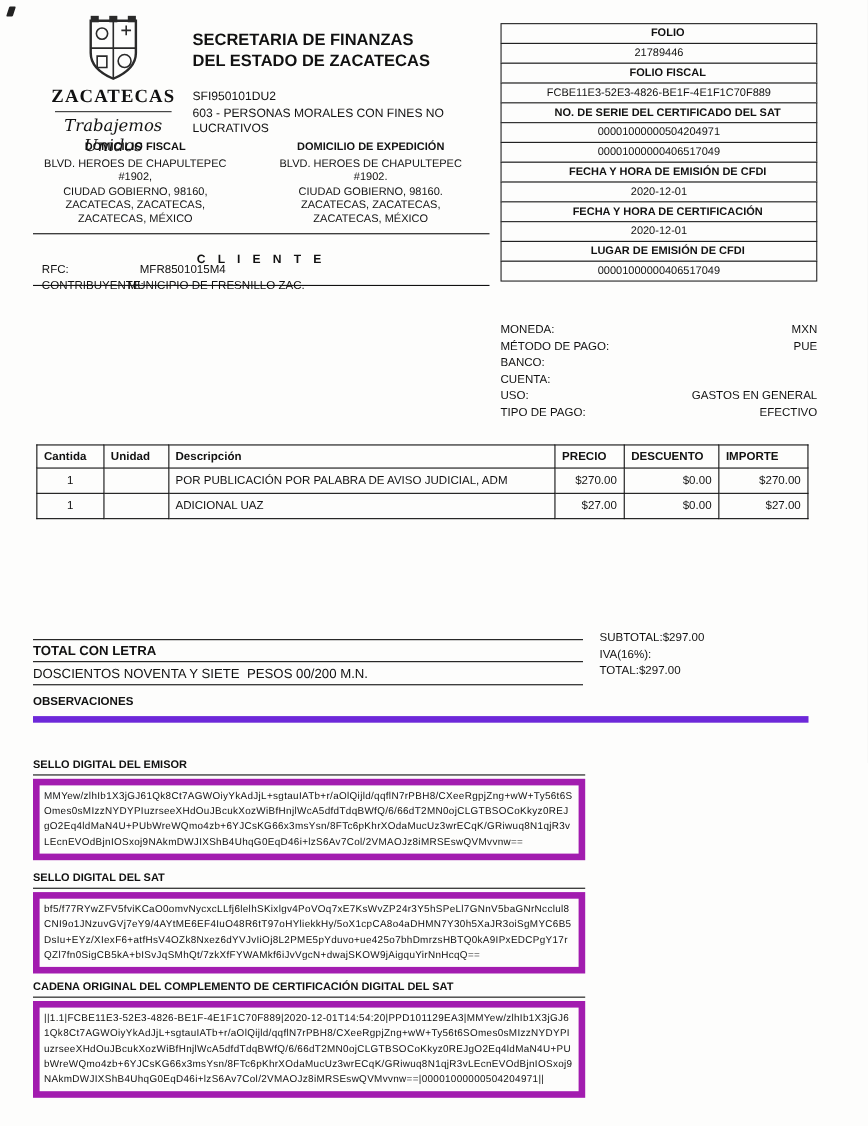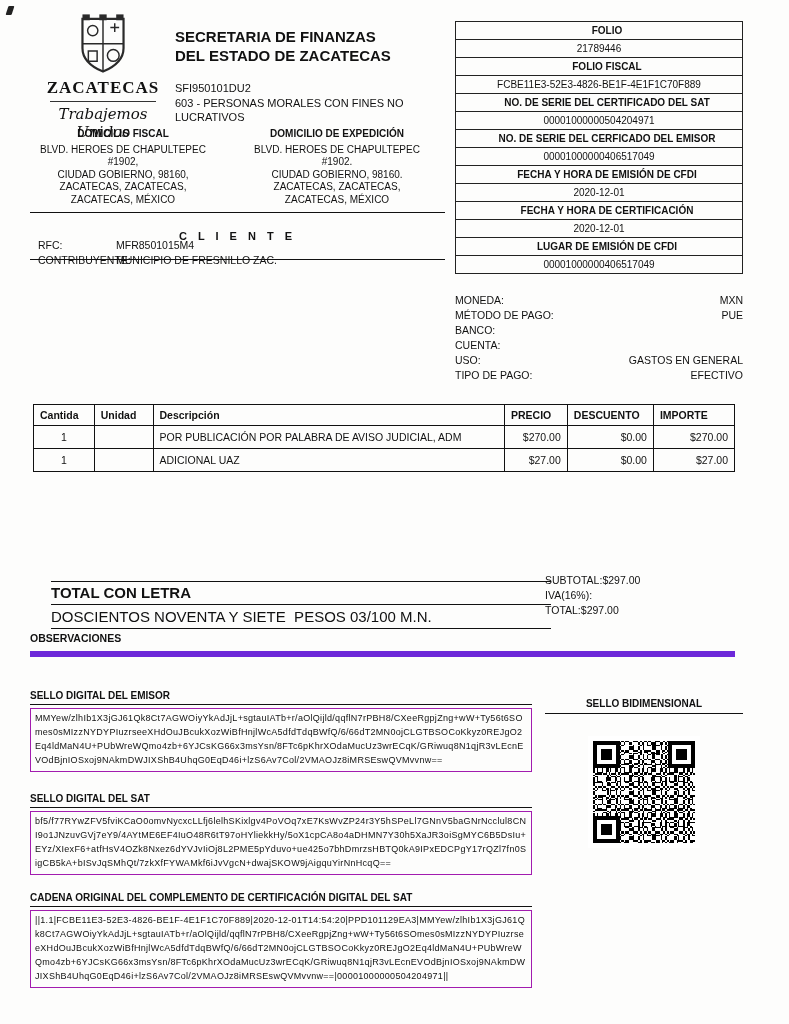--- a/index.html
+++ b/index.html
@@ -39,59 +39,59 @@
   .dom-exped { left:228px; width:218px; }
   .dom-title { font-weight:bold; margin-bottom:3px; }
 
   
   .cliente-bar { position:absolute; left:30px; top:212px; width:415px;
     border-top:1px solid #111; border-bottom:1px solid #111;
     text-align:center; font-size:11px; font-weight:bold; letter-spacing:4px;
     padding:17px 0; }
   .kv-row { position:absolute; left:38px; display:flex; font-size:10.5px; }
   .kv-row .k { width:78px; flex:none; }
-  .kv-rfc { top:239px; }
+  .kv-rfc { top:239px;gap:11px; }
   .kv-cont { top:254px; }
 
   
   .payment { position:absolute; left:455px; top:292px; width:288px; font-size:10.5px; }
   .pay-row { display:flex; justify-content:space-between; padding:1.5px 0; }
 
   
   table.items { position:absolute; left:33px; top:404px; width:702px;
     border-collapse:collapse; font-size:10.5px; }
   table.items th, table.items td { border:1px solid #111; padding:4px 6px; }
   table.items th { font-weight:bold; text-align:left; }
   table.items td { padding:5px 6px; }
   .c-right { text-align:right; }
   .c-center { text-align:center; }
 
   
   .totals { position:absolute; left:545px; top:572px; width:190px; font-size:10.5px; }
   .tot-row { display:flex; justify-content:flex-start; padding:1.5px 0; }
 
   
-  .letra { position:absolute; left:30px; top:581px; width:500px; font-size:15px;margin-left:21px; }
+  .letra { position:absolute; left:30px; top:581px; width:500px; font-size:12px; }
   .letra-label { border-top:1px solid #111; border-bottom:1px solid #111;
     font-weight:bold; padding:2px 0 3px; }
   .letra-value { padding:3px 0; border-bottom:1px solid #111; white-space:pre-wrap; }
 
   
   .obs { position:absolute; left:30px; top:632px; width:705px;
     font-size:10.5px; font-weight:bold; border-bottom:6px solid #6d28d9;
     padding-bottom:7px; }
 
   
   .sello { position:absolute; left:30px; width:502px; }
   .sello-emisor { top:690px; }
   .sello-sat { top:793px; }
   .cadena { top:892px; }
   .sello-label { font-weight:bold; font-size:10px; padding-bottom:3px;
     border-bottom:1px solid #111; }
-  .sello-text { border:1px solid #a21caf; margin-top:3px; padding:3px 4px;
+  .sello-text { border:6px solid #a21caf; margin-top:3px; padding:3px 4px;
     font-size:9px; line-height:1.55; letter-spacing:0.3px;
     word-break:break-all; }
 
   
   .bidi { position:absolute; left:545px; top:698px; width:198px; text-align:center; }
   .bidi-label { font-weight:bold; font-size:10px; padding-bottom:4px;
     border-bottom:1px solid #111; }
   .qr { position:relative; width:112px; height:112px; margin:22px auto 0;
     background:#fff; }
   .qr-modules { position:absolute; inset:5px;
@@ -145,21 +145,20 @@
     <div class="org-regimen">603 - PERSONAS MORALES CON FINES NO LUCRATIVOS</div>
   </div>
 
   <div class="folio-col">
     <div class="fbox flabel">FOLIO</div>
     <div class="fbox">21789446</div>
     <div class="fbox flabel">FOLIO FISCAL</div>
     <div class="fbox">FCBE11E3-52E3-4826-BE1F-4E1F1C70F889</div>
     <div class="fbox flabel">NO. DE SERIE DEL CERTIFICADO DEL SAT</div>
     <div class="fbox">00001000000504204971</div>
-    <div class="fbox flabel">NO. DE SERIE DEL CERFICADO DEL EMISOR</div>
     <div class="fbox">00001000000406517049</div>
     <div class="fbox flabel">FECHA Y HORA DE EMISIÓN DE CFDI</div>
     <div class="fbox">2020-12-01</div>
     <div class="fbox flabel">FECHA Y HORA DE CERTIFICACIÓN</div>
     <div class="fbox">2020-12-01</div>
     <div class="fbox flabel">LUGAR DE EMISIÓN DE CFDI</div>
     <div class="fbox">00001000000406517049</div>
   </div>
 
   <div class="dom dom-fiscal">
@@ -265,39 +264,30 @@
       <span></span>
     </div>
     <div class="tot-row">
       <span>TOTAL:</span>
       <span>$297.00</span>
     </div>
   </div>
 
   <div class="letra">
     <div class="letra-label">TOTAL CON LETRA</div>
-    <div class="letra-value">DOSCIENTOS NOVENTA Y SIETE  PESOS 03/100 M.N.</div>
+    <div class="letra-value">DOSCIENTOS NOVENTA Y SIETE  PESOS 00/200 M.N.</div>
   </div>
 
   <div class="obs">OBSERVACIONES</div>
 
   <div class="sello sello-emisor">
     <div class="sello-label">SELLO DIGITAL DEL EMISOR</div>
     <div class="sello-text">MMYew/zlhIb1X3jGJ61Qk8Ct7AGWOiyYkAdJjL+sgtauIATb+r/aOlQijld/qqflN7rPBH8/CXeeRgpjZng+wW+Ty56t6SOmes0sMIzzNYDYPIuzrseeXHdOuJBcukXozWiBfHnjlWcA5dfdTdqBWfQ/6/66dT2MN0ojCLGTBSOCoKkyz0REJgO2Eq4ldMaN4U+PUbWreWQmo4zb+6YJCsKG66x3msYsn/8FTc6pKhrXOdaMucUz3wrECqK/GRiwuq8N1qjR3vLEcnEVOdBjnIOSxoj9NAkmDWJIXShB4UhqG0EqD46i+lzS6Av7Col/2VMAOJz8iMRSEswQVMvvnw==</div>
   </div>
 
-  <div class="bidi">
-    <div class="bidi-label">SELLO BIDIMENSIONAL</div>
-    <div class="qr">
-      <div class="qr-modules"></div>
-      <div class="qr-finder qr-tl"></div>
-      <div class="qr-finder qr-tr"></div>
-      <div class="qr-finder qr-bl"></div>
-    </div>
-  </div>
 
   <div class="sello sello-sat">
     <div class="sello-label">SELLO DIGITAL DEL SAT</div>
     <div class="sello-text">bf5/f77RYwZFV5fviKCaO0omvNycxcLLfj6lelhSKixlgv4PoVOq7xE7KsWvZP24r3Y5hSPeLl7GNnV5baGNrNcclul8CNI9o1JNzuvGVj7eY9/4AYtME6EF4IuO48R6tT97oHYliekkHy/5oX1cpCA8o4aDHMN7Y30h5XaJR3oiSgMYC6B5DsIu+EYz/XIexF6+atfHsV4OZk8Nxez6dYVJvIiOj8L2PME5pYduvo+ue425o7bhDmrzsHBTQ0kA9IPxEDCPgY17rQZl7fn0SigCB5kA+bISvJqSMhQt/7zkXfFYWAMkf6iJvVgcN+dwajSKOW9jAigquYirNnHcqQ==</div>
   </div>
 
   <div class="sello cadena">
     <div class="sello-label">CADENA ORIGINAL DEL COMPLEMENTO DE CERTIFICACIÓN DIGITAL DEL SAT</div>
     <div class="sello-text">||1.1|FCBE11E3-52E3-4826-BE1F-4E1F1C70F889|2020-12-01T14:54:20|PPD101129EA3|MMYew/zlhIb1X3jGJ61Qk8Ct7AGWOiyYkAdJjL+sgtauIATb+r/aOlQijld/qqflN7rPBH8/CXeeRgpjZng+wW+Ty56t6SOmes0sMIzzNYDYPIuzrseeXHdOuJBcukXozWiBfHnjlWcA5dfdTdqBWfQ/6/66dT2MN0ojCLGTBSOCoKkyz0REJgO2Eq4ldMaN4U+PUbWreWQmo4zb+6YJCsKG66x3msYsn/8FTc6pKhrXOdaMucUz3wrECqK/GRiwuq8N1qjR3vLEcnEVOdBjnIOSxoj9NAkmDWJIXShB4UhqG0EqD46i+lzS6Av7Col/2VMAOJz8iMRSEswQVMvvnw==|00001000000504204971||</div>
   </div>

